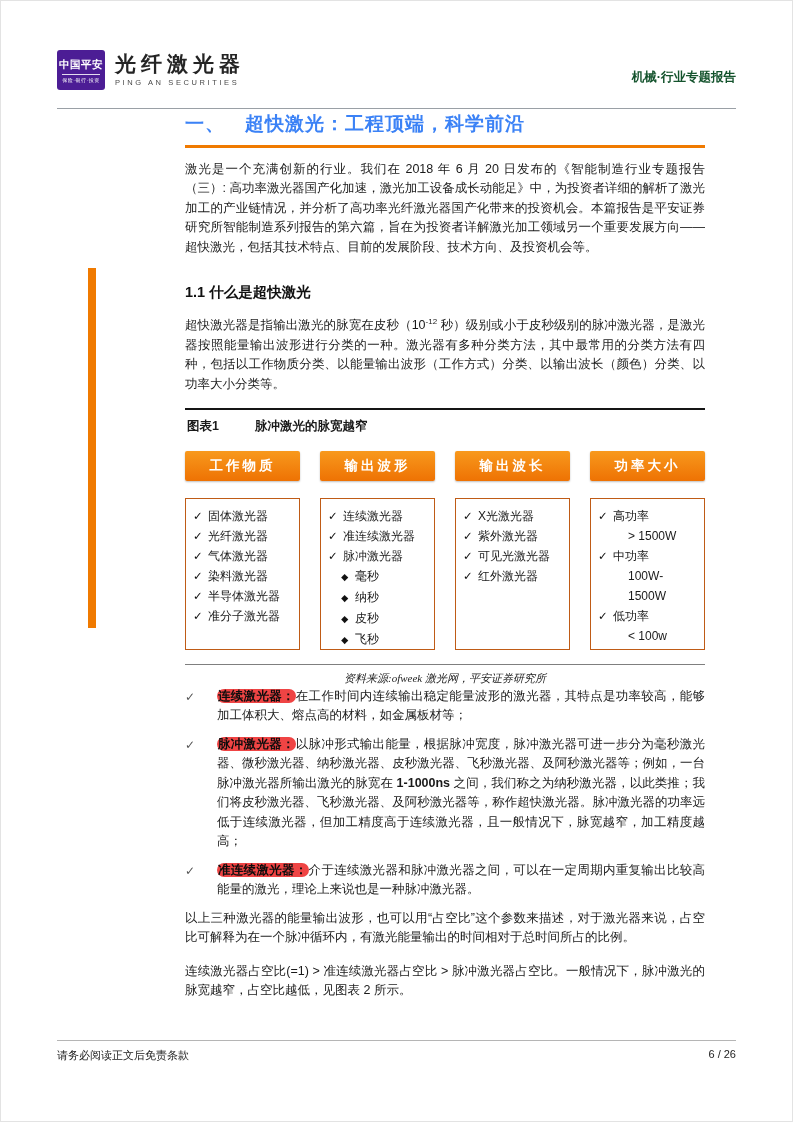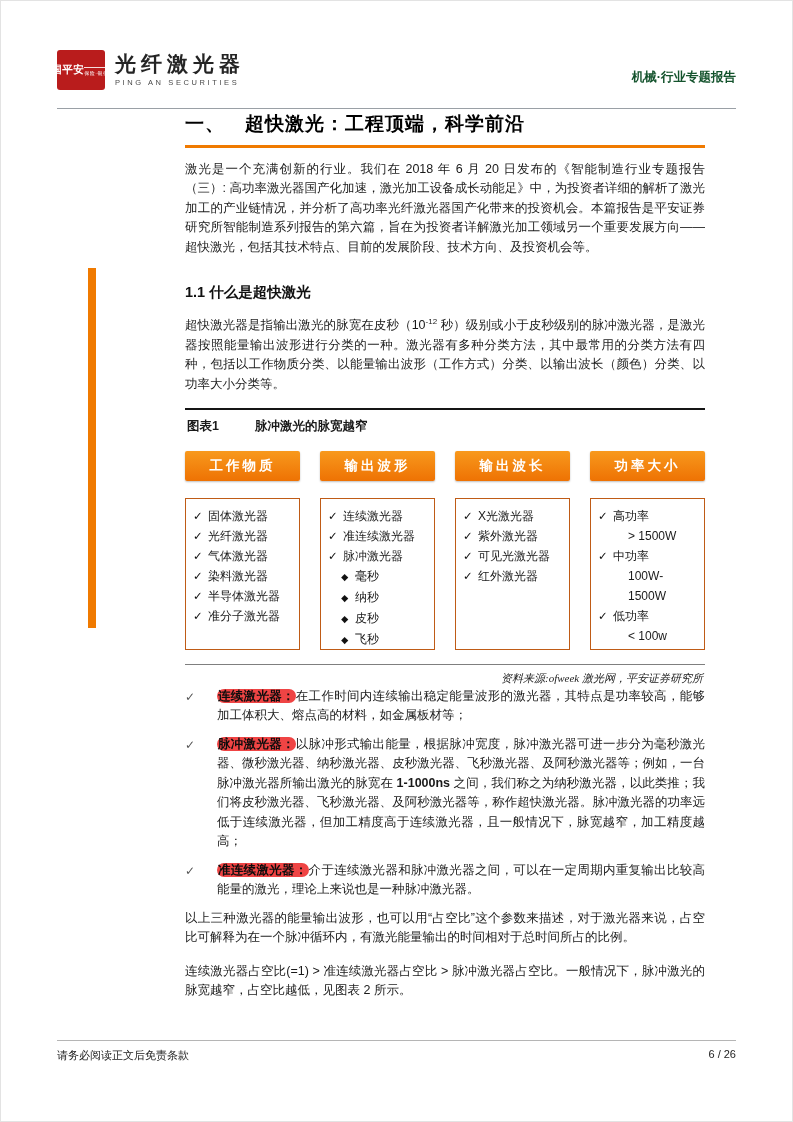--- a/index.html
+++ b/index.html
@@ -11,37 +11,37 @@
     color: #1a1a1a;
     position: relative;
     overflow: hidden;
     box-shadow: inset 0 0 0 1px #e3e3e3;
   }
 
   
   .header { position: absolute; left: 57px; right: 57px; top: 50px;
             display: flex; justify-content: space-between; align-items: flex-end; }
   .logo-wrap { display: flex; align-items: center; gap: 10px; }
-  .logo-box { width: 48px; height: 40px; background: #b91c1c; border-radius: 3px;
-              display: flex; flex-direction: row; align-items: center; justify-content: center; }
+  .logo-box { width: 48px; height: 40px; background: #4c1d95; border-radius: 3px;
+              display: flex; flex-direction: column; align-items: center; justify-content: center; }
   .logo-cn { color: #fff; font-weight: bold; font-size: 10.5px; letter-spacing: .5px; white-space: nowrap; }
   .logo-sub { color: #fff; font-size: 5px; margin-top: 2px; padding-top: 2px;
               border-top: 1px solid rgba(255,255,255,.85); letter-spacing: .5px; white-space: nowrap; }
   .brand-cn { font-size: 21px; font-weight: bold; letter-spacing: 5px; color: #242424; line-height: 1; }
   .brand-en { font-size: 7.5px; letter-spacing: 2.6px; color: #4a4a4a; margin-top: 4px; }
   .report-tag { font-size: 12.5px; font-weight: bold; color: #14532d; padding-bottom: 4px; }
   .header-rule { position: absolute; left: 57px; right: 57px; top: 108px; height: 1px; background: #9aa0a6; }
 
   
   .side-strip { position: absolute; left: 88px; top: 268px; width: 8px; height: 360px; background: #F07A00; }
 
   
   .content { position: absolute; left: 185px; top: 112px; width: 520px;
              font-size: 12.5px; line-height: 1.56; text-align: justify; }
-  .section-title { font-size: 19px; line-height: 1.25; font-weight: bold; color: #000000;
+  .section-title { font-size: 19px; line-height: 1.25; font-weight: bold; color: #3b82f6;
                    letter-spacing: 1px; padding: 0 0 9px 0; border-bottom: 3px solid #F07A00;
                    margin: 0 0 12px 0; text-align: left; }
   .para { margin: 0 0 14px 0; }
   .intro { margin-bottom: 22px; }
   .sub-title { font-size: 14.5px; font-weight: bold; margin: 24px 0 12px 0; text-align: left; color: #111; }
   sup { font-size: 8px; }
 
   
   .figure { margin-top: 12px; }
   .fig-title-row { border-top: 2.5px solid #151515; padding: 7px 2px 8px 2px;
@@ -53,21 +53,21 @@
               background: linear-gradient(180deg, #F8991D 0%, #EE7203 100%);
               box-shadow: 0 1px 2px rgba(0,0,0,.25); }
   .fig-box { margin-top: 17px; height: 152px; border: 1.5px solid #BF5B16;
              padding: 7px 3px 4px 7px; background: #fff; text-align: left; }
   .fitem { display: flex; align-items: baseline; font-size: 12px; line-height: 20px; }
   .chk { width: 15px; flex: 0 0 15px; font-weight: bold; font-size: 11.5px; color: #111; }
   .fsub { display: flex; align-items: baseline; font-size: 12px; line-height: 20px; padding-left: 13px; }
   .dia { width: 14px; flex: 0 0 14px; font-size: 9.5px; color: #111; }
   .fval { font-size: 12px; line-height: 20px; padding-left: 30px; }
   .fig-source { border-top: 1px solid #7f7f7f; padding: 5px 2px 0 2px; font-style: italic;
-                font-size: 11px; color: #222; text-align: right;
+                font-size: 11px; color: #222; text-align: center;
                 font-family: "Liberation Serif", "DejaVu Serif", serif; }
 
   
   .lead { margin: 16px 0 10px 0; }
   .bullet { display: flex; margin: 0 0 9px 0; }
   .bmark { flex: 0 0 32px; color: #555; font-size: 12px; padding-top: 1px; }
   .btext { flex: 1; }
   .hl { background: #ef4444; font-weight: bold; color: #0d0d0d; padding: 0 1px; border-radius: 7px; }
 
   

